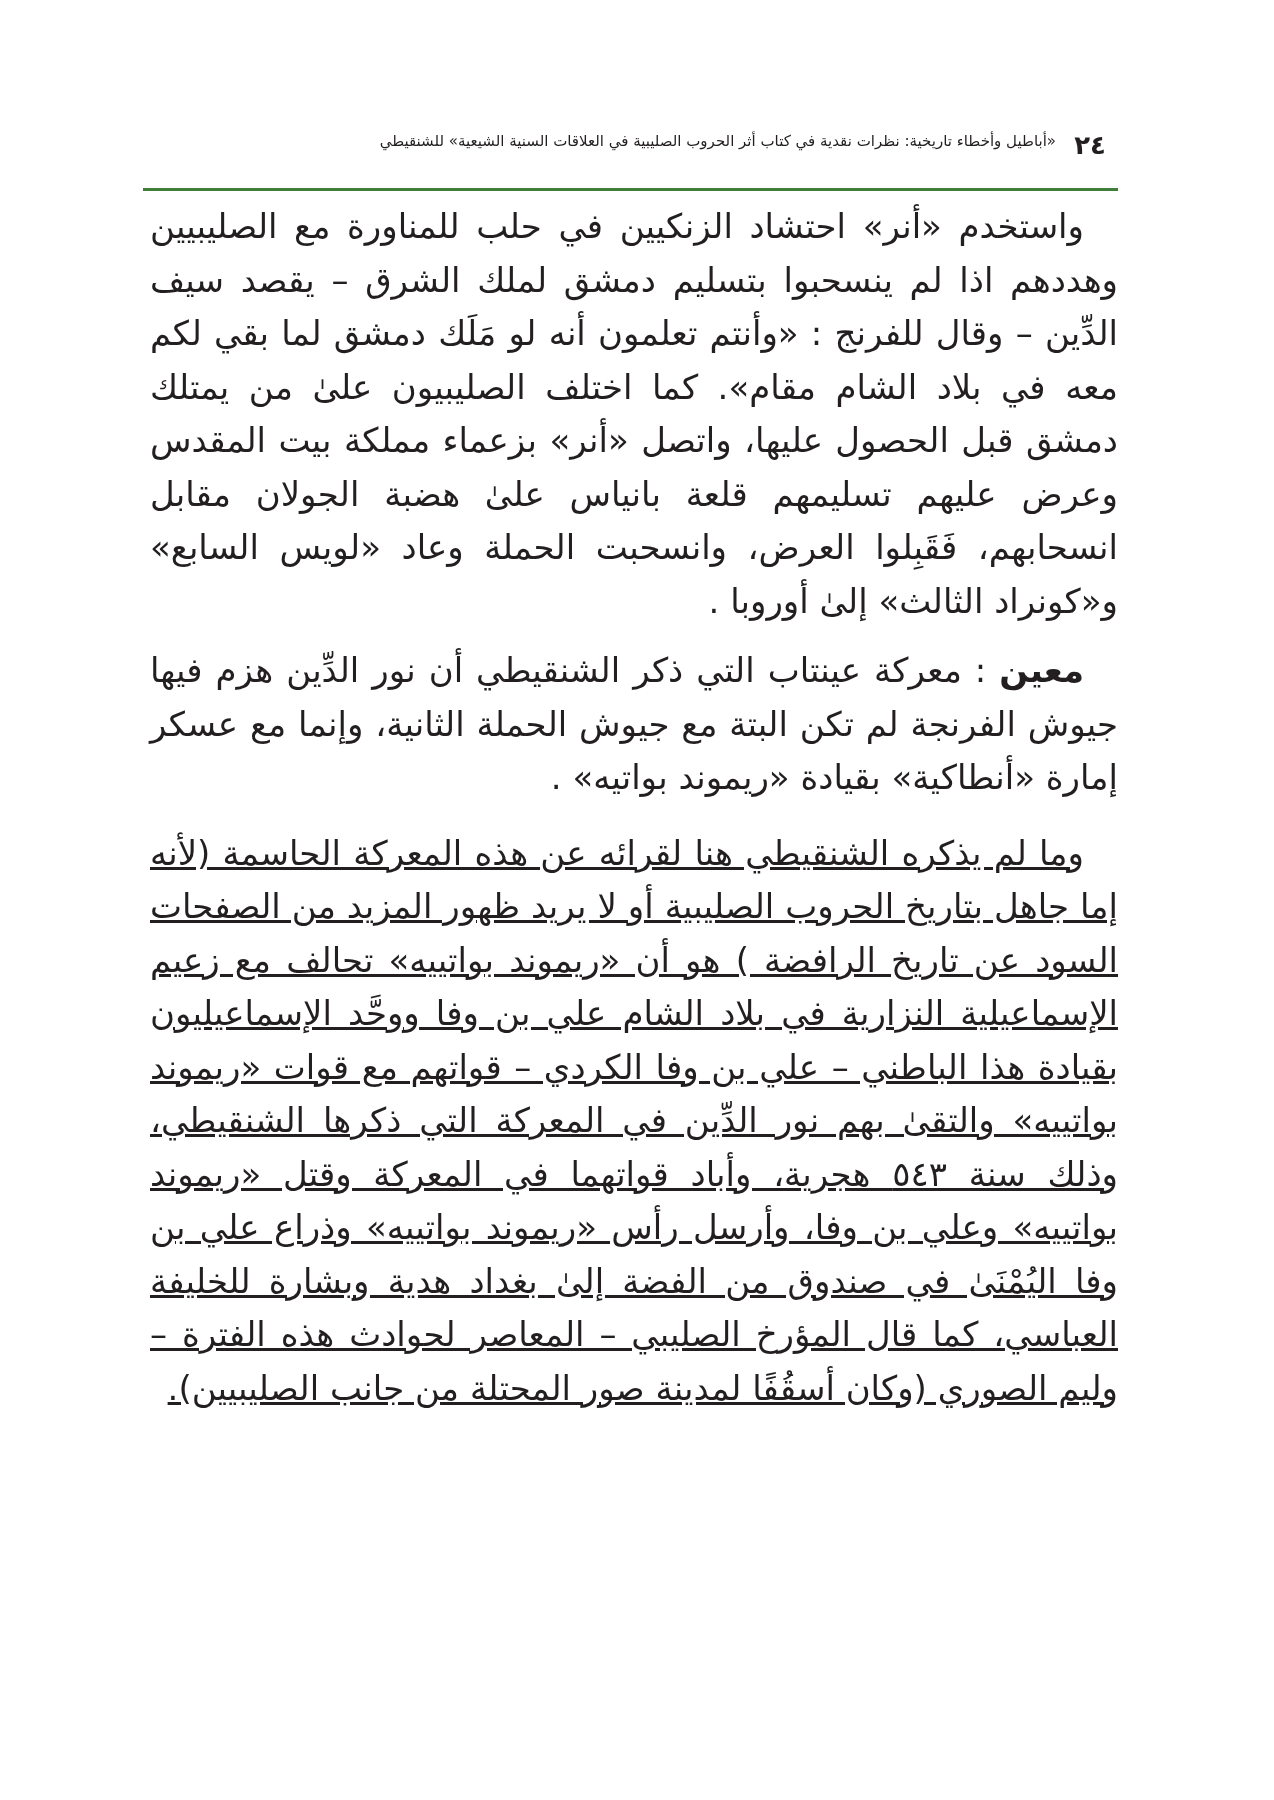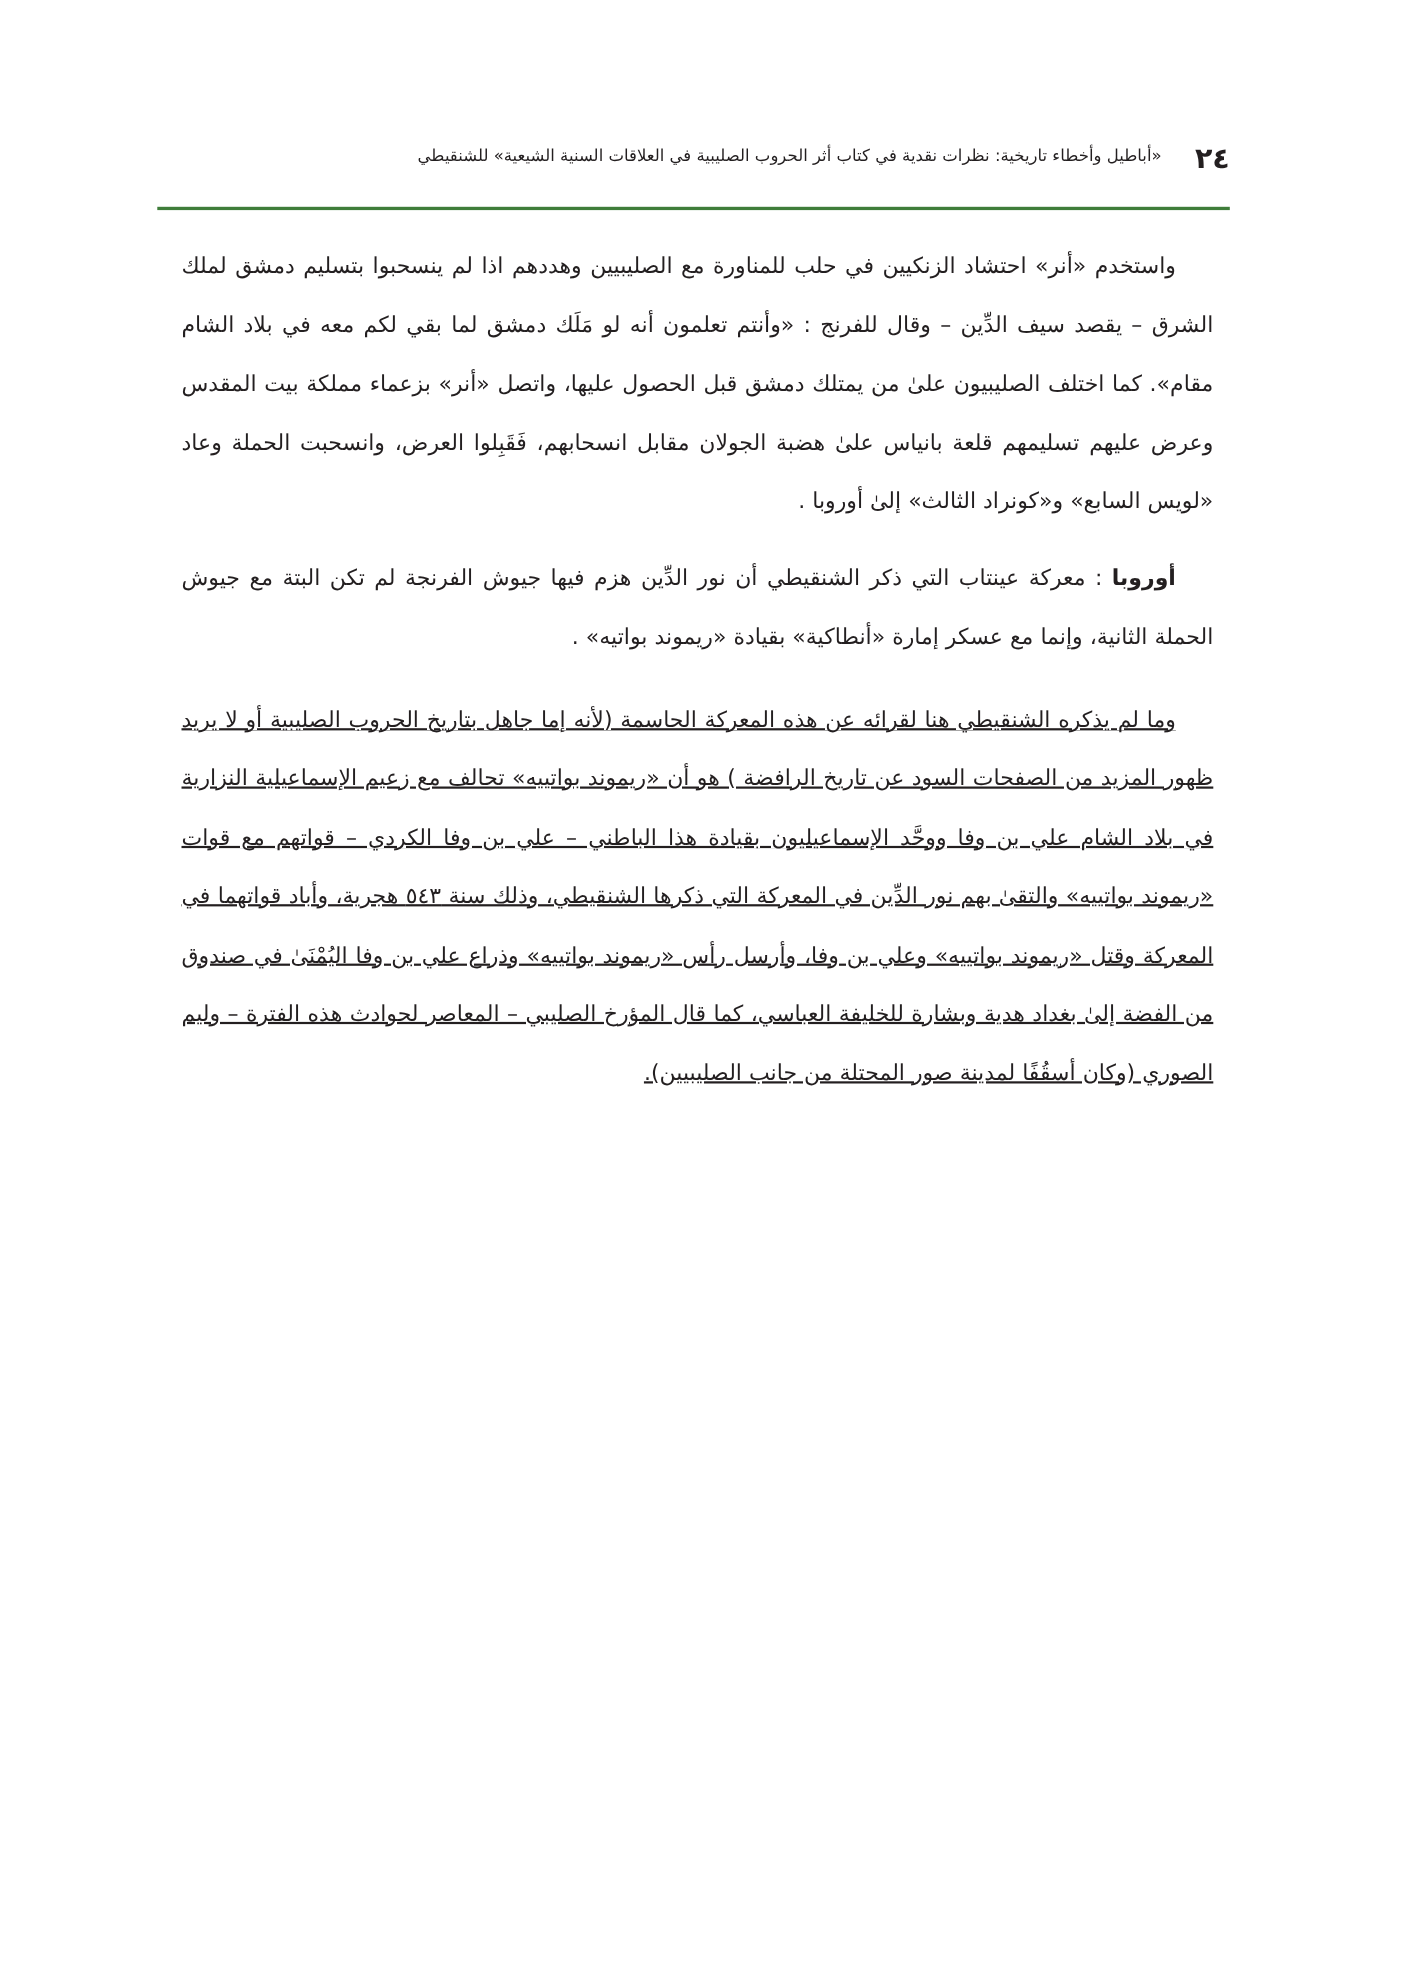--- a/index.html
+++ b/index.html
@@ -1,36 +1,36 @@
 <!DOCTYPE html>
 <html><head>
 <meta charset="utf-8">
 <style>
   html, body { margin: 0; padding: 0; background: #ffffff; }
   body { width: 1274px; height: 1800px; position: relative; overflow: hidden;
          font-family: "DejaVu Sans", sans-serif; color: #231f20; }
   .header { position: absolute; top: 126px; left: 150px; width: 968px; height: 40px; direction: rtl; }
-  .page-number { position: absolute; right: 0; top: 4px; font-size: 26px; font-weight: bold; }
+  .page-number { position: absolute; right: 12px; top: 4px; font-size: 26px; font-weight: bold; }
   .running-title { position: absolute; right: 62px; top: 6px; font-size: 15px; font-weight: normal; white-space: nowrap; }
   .rule { position: absolute; top: 188px; left: 143px; width: 975px; height: 3px; background: #3f7d3a; }
   .content { position: absolute; top: 200px; left: 150px; width: 968px; direction: rtl; text-align: justify; }
-  .para { margin: 15px; font-size: 20px; line-height: 53.5px; text-align-last: right; }
+  .para { margin: 0; font-size: 34px; line-height: 53.5px; text-align-last: right; }
   .para .indent { display: inline-block; width: 34px; }
   .p1 { }
   .p2 { margin-top: 16px; }
   .p3 { margin-top: 16px; }
   .p4 { margin-top: 22px; text-decoration: underline; }
   .bold { font-weight: bold; }
 </style>
 </head>
 <body>
 
 <div class="header">
   <span class="page-number">٢٤</span>
   <span class="running-title">«أباطيل وأخطاء تاريخية: نظرات نقدية في كتاب أثر الحروب الصليبية في العلاقات السنية الشيعية» للشنقيطي</span>
 </div>
 <div class="rule"></div>
 
 <div class="content">
   <p class="para p1"><span class="indent"></span><span>واستخدم «أنر» احتشاد الزنكيين في حلب للمناورة مع الصليبيين وهددهم اذا لم ينسحبوا بتسليم دمشق لملك الشرق – يقصد سيف الدِّين – وقال للفرنج : «وأنتم تعلمون أنه لو مَلَك دمشق لما بقي لكم معه في بلاد الشام مقام». كما اختلف الصليبيون علىٰ من يمتلك دمشق قبل الحصول عليها، واتصل «أنر» بزعماء مملكة بيت المقدس وعرض عليهم تسليمهم قلعة بانياس علىٰ هضبة الجولان مقابل انسحابهم، فَقَبِلوا العرض، وانسحبت الحملة وعاد «لويس السابع» و«كونراد الثالث» إلىٰ أوروبا .</span></p>
-  <p class="para p3"><span class="indent"></span><span class="bold">أوروبا</span><span> : معركة عينتاب التي ذكر الشنقيطي أن نور الدِّين هزم فيها جيوش الفرنجة لم تكن البتة مع جيوش الحملة الثانية، وإنما مع عسكر إمارة «أنطاكية» بقيادة «ريموند بواتيه» .</span></p>
+  <p class="para p3"><span class="indent"></span><span class="bold">معين</span><span> : معركة عينتاب التي ذكر الشنقيطي أن نور الدِّين هزم فيها جيوش الفرنجة لم تكن البتة مع جيوش الحملة الثانية، وإنما مع عسكر إمارة «أنطاكية» بقيادة «ريموند بواتيه» .</span></p>
   <p class="para p4"><span class="indent"></span><span>وما لم يذكره الشنقيطي هنا لقرائه عن هذه المعركة الحاسمة (لأنه إما جاهل بتاريخ الحروب الصليبية أو لا يريد ظهور المزيد من الصفحات السود عن تاريخ الرافضة ) هو أن «ريموند بواتييه» تحالف مع زعيم الإسماعيلية النزارية في بلاد الشام علي بن وفا ووحَّد الإسماعيليون بقيادة هذا الباطني – علي بن وفا الكردي – قواتهم مع قوات «ريموند بواتييه» والتقىٰ بهم نور الدِّين في المعركة التي ذكرها الشنقيطي، وذلك سنة ٥٤٣ هجرية، وأباد قواتهما في المعركة وقتل «ريموند بواتييه» وعلي بن وفا، وأرسل رأس «ريموند بواتييه» وذراع علي بن وفا اليُمْنَىٰ في صندوق من الفضة إلىٰ بغداد هدية وبشارة للخليفة العباسي، كما قال المؤرخ الصليبي – المعاصر لحوادث هذه الفترة – وليم الصوري (وكان أسقُفًا لمدينة صور المحتلة من جانب الصليبيين).</span></p>
 </div>
 
 </body></html>

